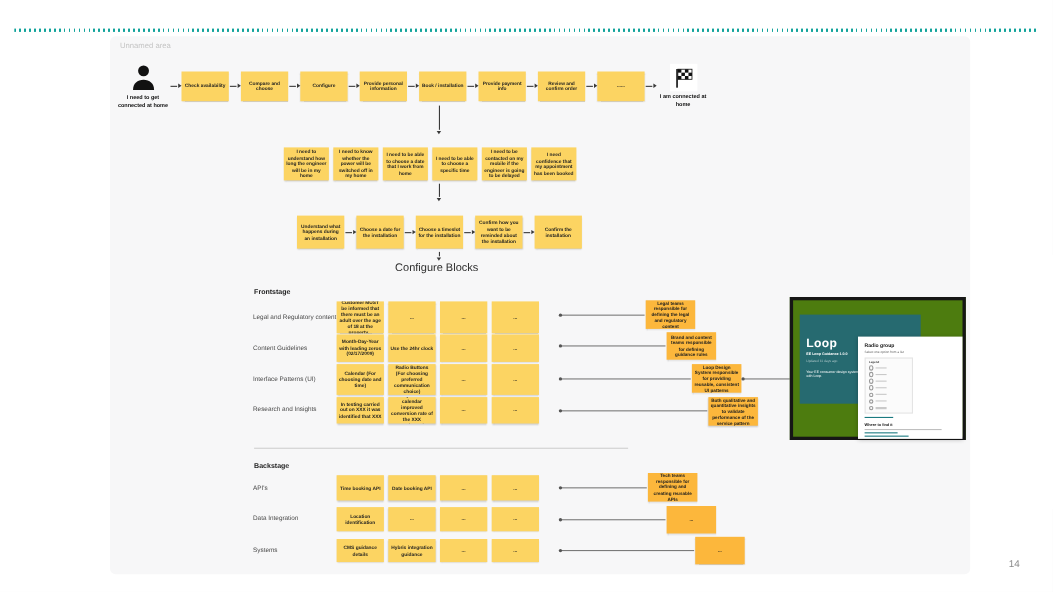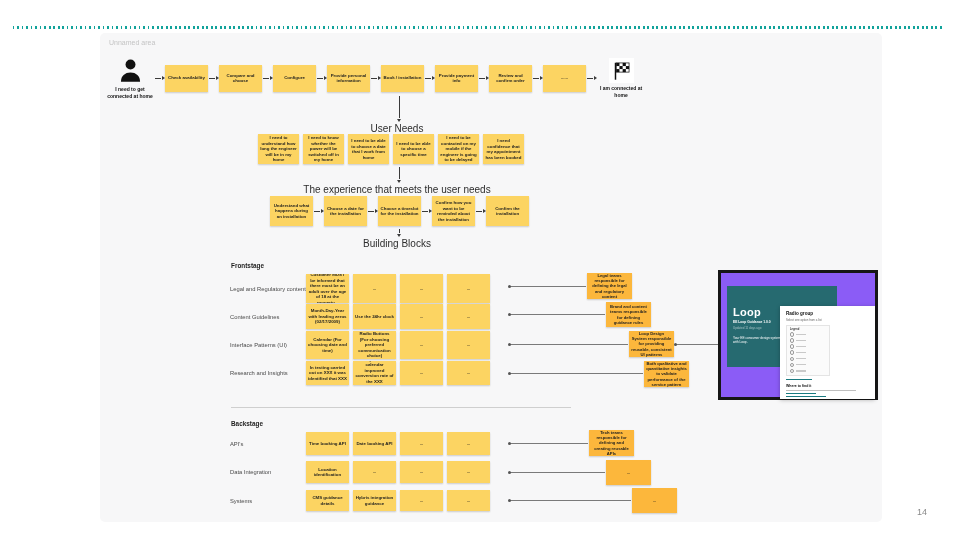--- a/index.html
+++ b/index.html
@@ -46,21 +46,21 @@
   .exp-note{width:43px;height:30px;flex:none;}
   
   .stage-label{position:absolute;left:131px;font-size:6.4px;font-weight:bold;color:#1e1e1e;}
   .bb-row{position:absolute;left:130px;display:flex;align-items:center;}
   .row-label{width:76px;font-size:5.8px;color:#4a4a4a;flex:none;}
   .bb-note{width:43px;height:100%;flex:none;margin-right:4px;}
   .divider{position:absolute;left:131px;top:374px;width:340px;height:1px;background:#cfcfcf;}
   .hline{position:absolute;height:1px;background:#7a7a7a;}
   .hline::before{content:"";position:absolute;left:-1px;top:-1px;width:3px;height:3px;background:#555;border-radius:50%;}
   
-  .loop-frame{position:absolute;left:618px;top:237px;width:160px;height:130px;background:#8b5cf6;
+  .loop-frame{position:absolute;left:618px;top:237px;width:160px;height:130px;background:#4d7c0f;
     border:3px solid #161616;box-sizing:border-box;text-decoration:underline;}
   .loop-teal{position:absolute;left:6px;top:13px;width:110px;height:81px;background:#266A70;
     color:#fff;padding:5px 6px;box-sizing:border-box;}
   .loop-logo{font-size:11px;font-weight:bold;letter-spacing:.3px;margin-top:15px;}
   .loop-sub{font-size:3.3px;font-weight:bold;margin-top:2px;}
   .loop-upd{font-size:3px;color:rgba(255,255,255,.55);margin-top:1.5px;}
   .loop-desc{font-size:3.2px;line-height:1.5;margin-top:6px;width:92%;}
   .loop-card{position:absolute;left:59px;top:33px;width:95px;height:93px;background:#fff;
     box-shadow:0 1px 4px rgba(0,0,0,.28);padding:5px 6px;box-sizing:border-box;overflow:hidden;}
   .card-title{font-size:4.6px;font-weight:bold;color:#111;}
@@ -119,46 +119,44 @@
           <rect x="17.3" y="6.6" width="3.5" height="3.3" fill="#111"></rect>
           <rect x="6.8" y="9.9" width="3.5" height="3.3" fill="#111"></rect>
           <rect x="13.8" y="9.9" width="3.5" height="3.3" fill="#111"></rect>
         </svg>
       </div>
       <div class="endpoint-label">I am connected at home</div>
     </div>
   </div>
   <div class="vconn" style="left:296px;top:63px;height:26px;"></div>
 
-  <div class="sec-title" style="top:90px;">User Needs</div>
   <div class="needs-row" style="left:158px;top:101px;height:30px;">
     <div class="note un-note">I need to understand how long the engineer will be in my home</div>
     <div class="note un-note">I need to know whether the power will be switched off in my home</div>
     <div class="note un-note">I need to be able to choose a date that I work from home</div>
     <div class="note un-note">I need to be able to choose a specific time</div>
     <div class="note un-note">I need to be contacted on my mobile if the engineer is going to be delayed</div>
     <div class="note un-note">I need confidence that my appointment has been booked</div>
   </div>
   <div class="vconn" style="left:296px;top:134px;height:16px;"></div>
 
-  <div class="sec-title" style="top:151px;">The experience that meets the user needs</div>
   <div class="exp-row" style="left:170px;top:163px;height:30px;">
     <div class="note exp-note">Understand what happens during an installation</div>
     <div class="ar"></div>
     <div class="note exp-note">Choose a date for the installation</div>
     <div class="ar"></div>
     <div class="note exp-note">Choose a timeslot for the installation</div>
     <div class="ar"></div>
     <div class="note exp-note">Confirm how you want to be reminded about the installation</div>
     <div class="ar"></div>
     <div class="note exp-note">Confirm the installation</div>
   </div>
   <div class="vconn" style="left:296px;top:196px;height:8px;"></div>
 
-  <div class="sec-title" style="top:205px;">Building Blocks</div>
+  <div class="sec-title" style="top:205px;">Configure Blocks</div>
   <div class="stage-label" style="top:229px;">Frontstage</div>
 
   <div class="bb-row" style="top:241px;height:29px;">
     <div class="row-label">Legal and Regulatory content</div>
     <div class="note bb-note">Customer MUST be informed that there must be an adult over the age of 18 at the property...</div>
     <div class="note bb-note">...</div>
     <div class="note bb-note">...</div>
     <div class="note bb-note">...</div>
   </div>
   <div class="bb-row" style="top:271px;height:25px;">

